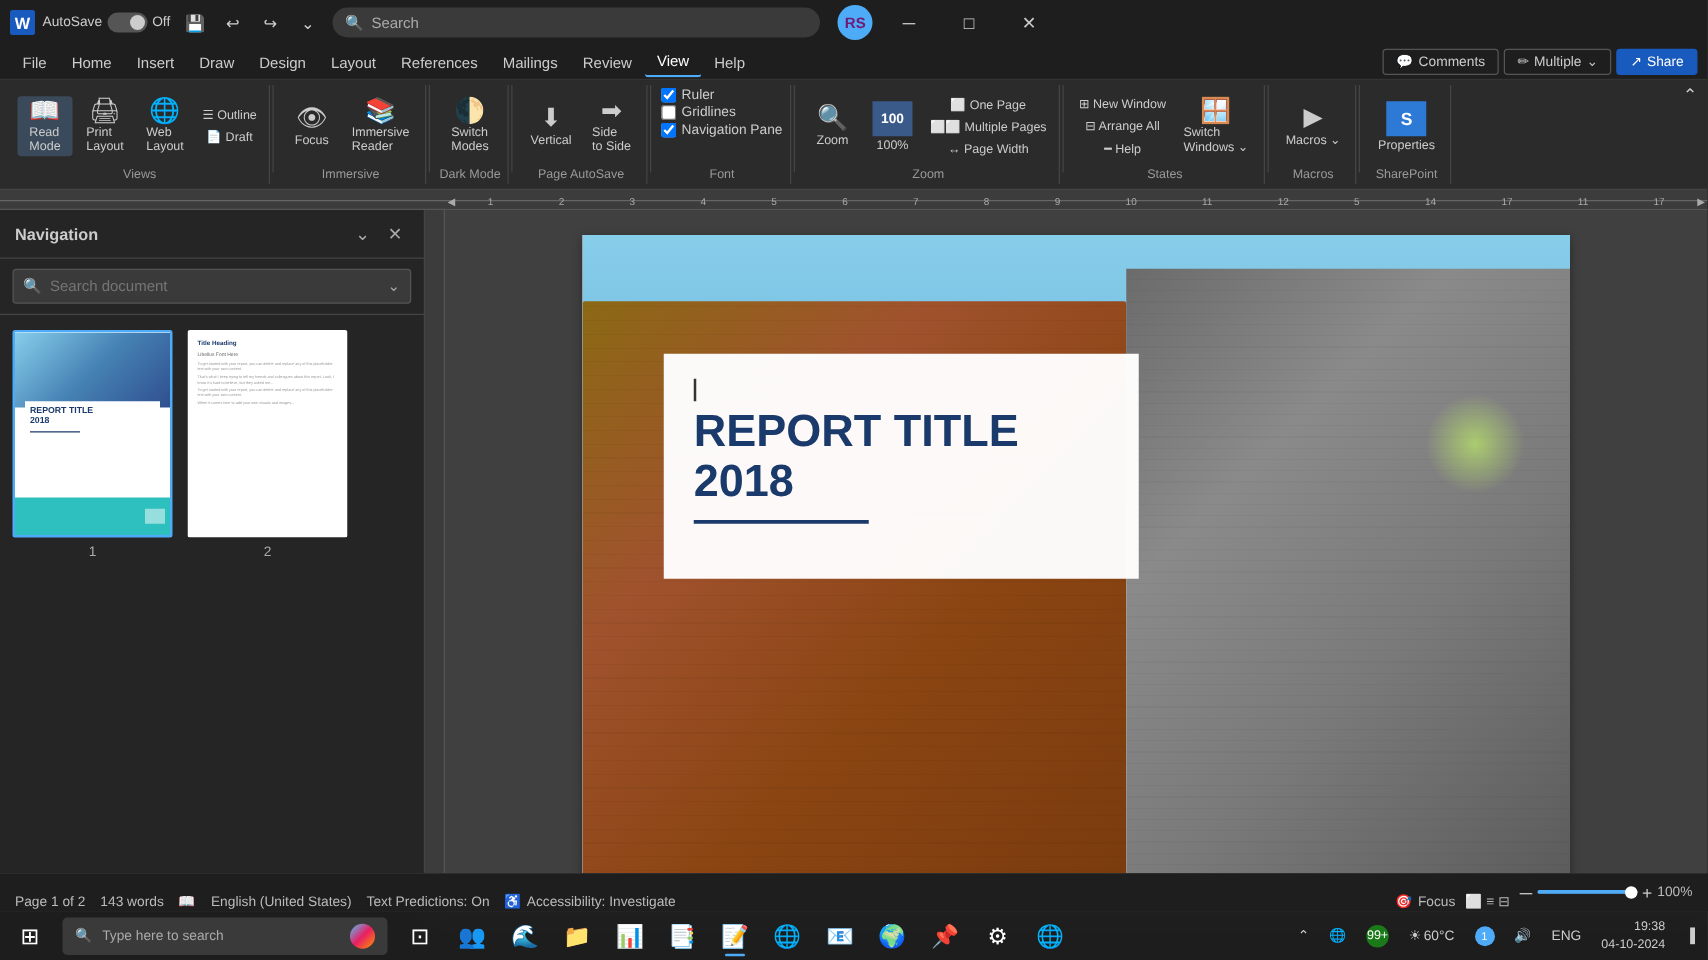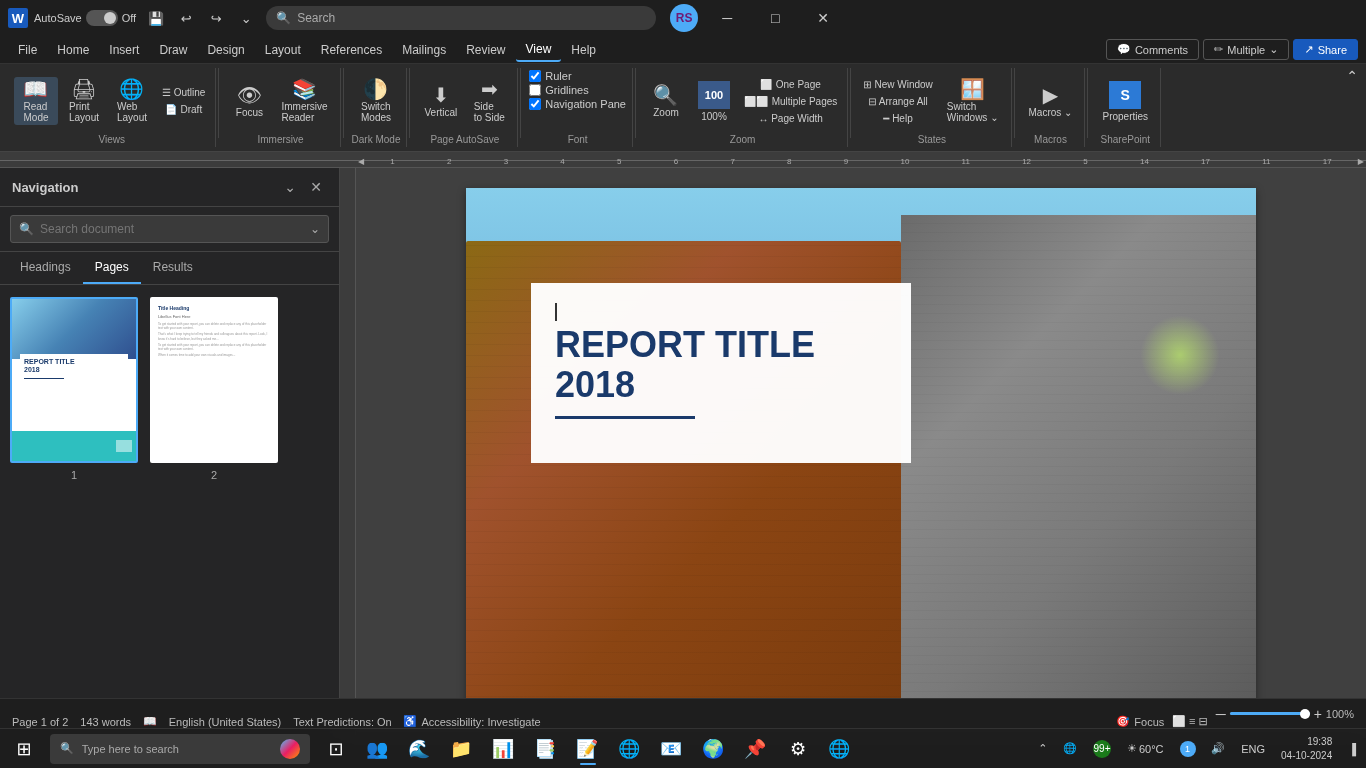--- a/index.html
+++ b/index.html
@@ -869,25 +869,20 @@
     </div>
 
     <div id="search-box-container">
       <div id="search-box">
         <span>🔍</span>
         <input type="text" placeholder="Search document" style="">
         <span style="margin-left:auto;color:#aaa;cursor:pointer;">⌄</span>
       </div>
     </div>
 
-    <div id="nav-tabs">
-      <div class="nav-tab">Headings</div>
-      <div class="nav-tab active">Pages</div>
-      <div class="nav-tab">Results</div>
-    </div>
 
     <div id="nav-pages">
 
       <div class="page-thumb">
         <div class="page-thumb-img selected">
           <div class="thumb-page1">
             <div class="thumb-img-bg"></div>
             <div class="thumb-white-box">
               <div class="thumb-title">REPORT TITLE<br>2018</div>
               <div class="thumb-line"></div>

